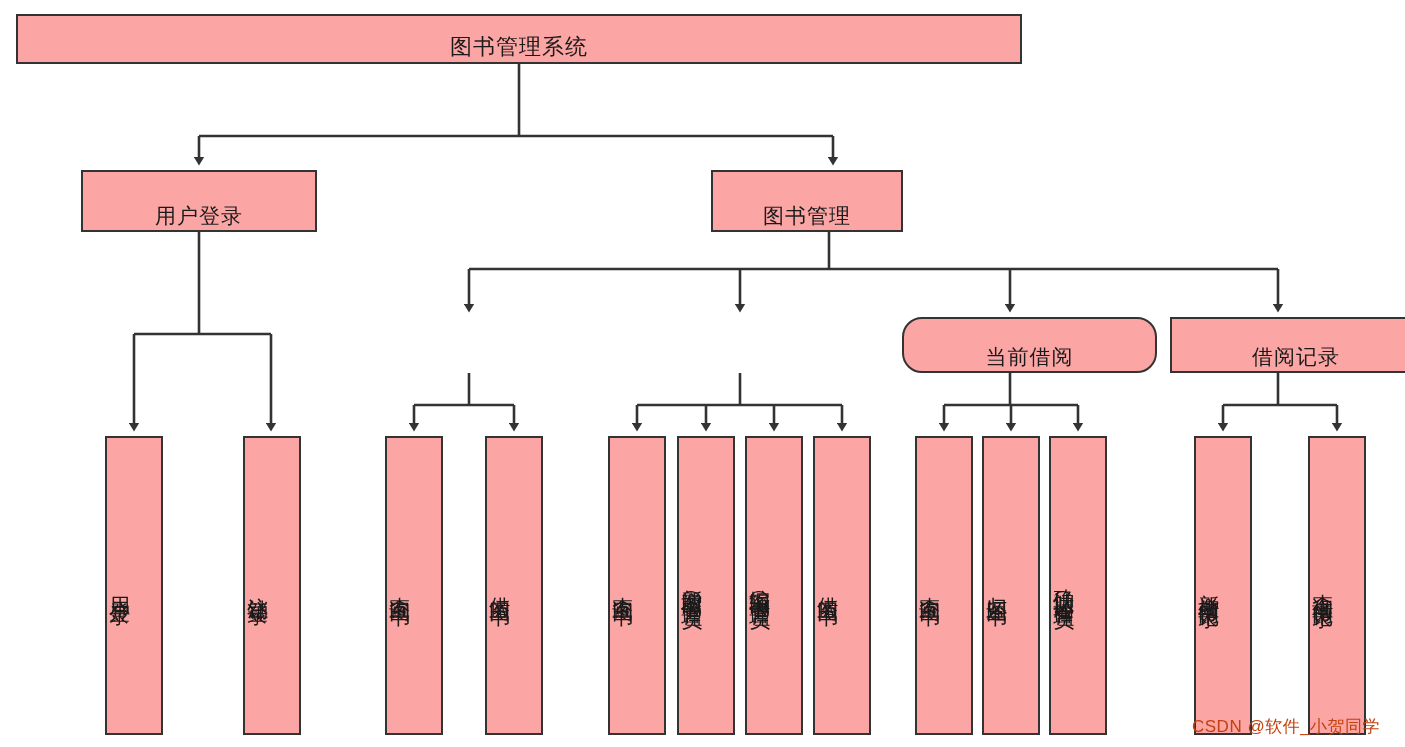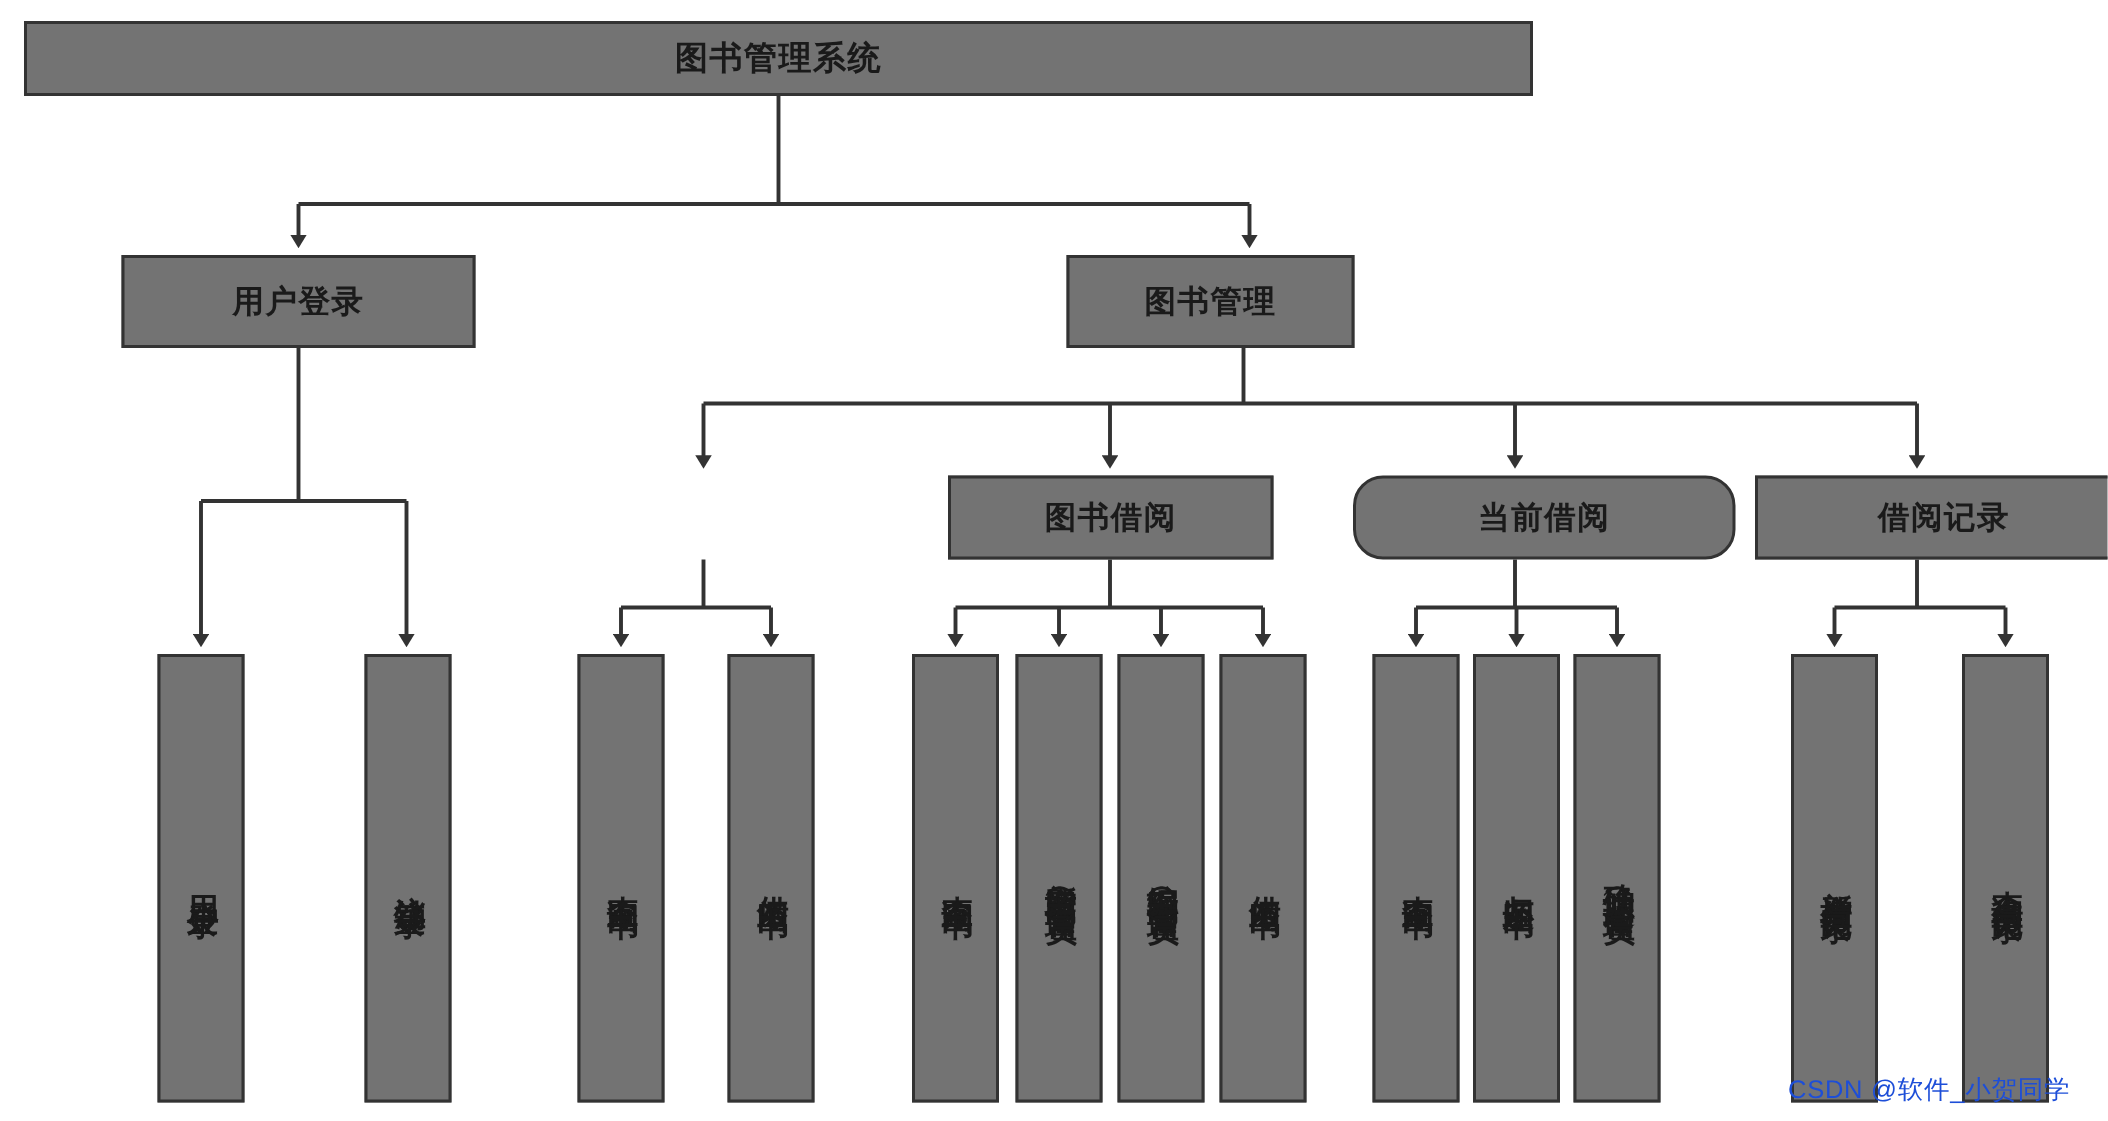--- a/index.html
+++ b/index.html
@@ -9,43 +9,42 @@
     font-family:"Liberation Sans","DejaVu Sans",sans-serif;
     overflow:hidden;
   }
   #diagram-root{position:relative;width:1405px;height:747px;}
   #edges{position:absolute;left:0;top:0;width:1405px;height:747px;}
 
   .node{
     position:absolute;
     box-sizing:border-box;
     border:2px solid #333333;
-    background:#737373;
+    background:#fca5a5;
     display:flex;
-    align-items:center;
+    align-items:flex-end;
     justify-content:center;
     color:#1a1a1a;
-    font-weight:bold;
   }
   .node.horiz{font-size:21px;letter-spacing:1px;}
   .node.root{font-size:22px;}
   .node.vert{
     writing-mode:vertical-rl;
     text-orientation:upright;
     font-size:21px;
     line-height:1.18;
     letter-spacing:3px;
     padding-top:8px;
     padding-bottom:8px;
     white-space:nowrap;
   }
   .watermark{
     position:absolute;
     font-size:17px;
-    color:#1d4ed8;
+    color:#c2410c;
     white-space:nowrap;
     letter-spacing:0.5px;
   }
 </style>
 </head>
 <body>
 
 <div id="diagram-root">
 
   <svg id="edges" viewBox="0 0 1405 747" xmlns="http://www.w3.org/2000/svg">
@@ -102,23 +101,20 @@
     <span>图书管理系统</span>
   </div>
 
   <div class="node horiz" style="left:81px;top:170px;width:236px;height:62px;">
     <span>用户登录</span>
   </div>
   <div class="node horiz" style="left:711px;top:170px;width:192px;height:62px;">
     <span>图书管理</span>
   </div>
 
-  <div class="node horiz" style="left:632px;top:317px;width:217px;height:56px;">
-    <span>图书借阅</span>
-  </div>
   <div class="node horiz" style="left:902px;top:317px;width:255px;height:56px;border-radius:20px;">
     <span>当前借阅</span>
   </div>
   <div class="node horiz" style="left:1170px;top:317px;width:252px;height:56px;">
     <span>借阅记录</span>
   </div>
 
   <div class="node vert" style="left:105px;top:436px;width:58px;height:299px;">
     <span>用户登录</span>
   </div>

